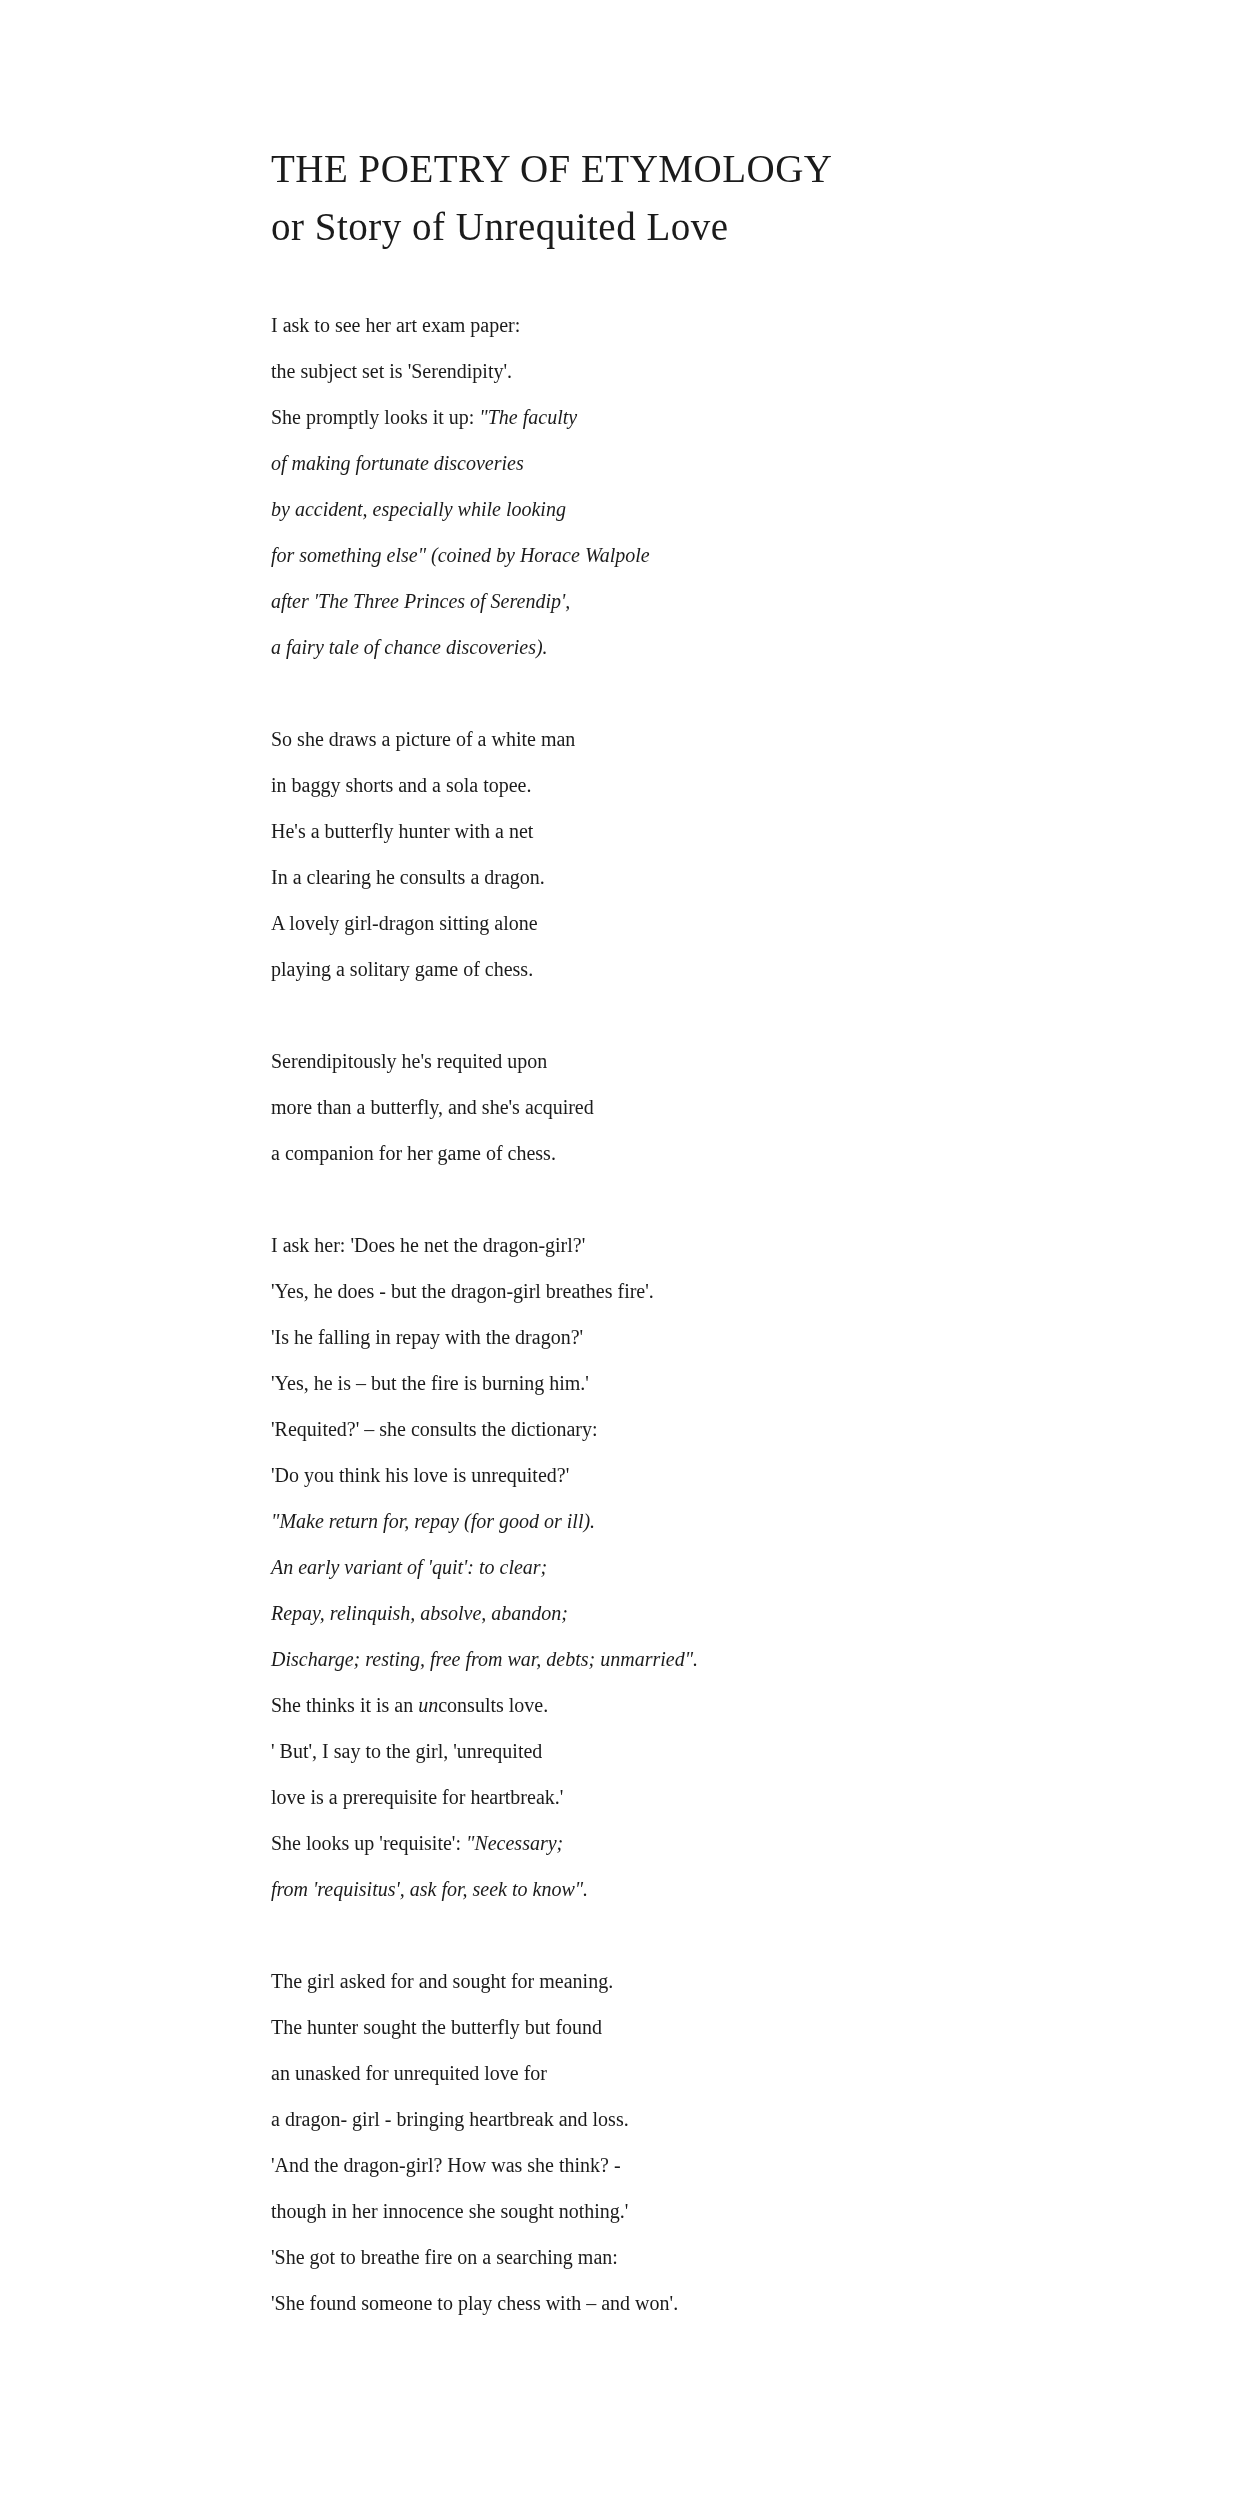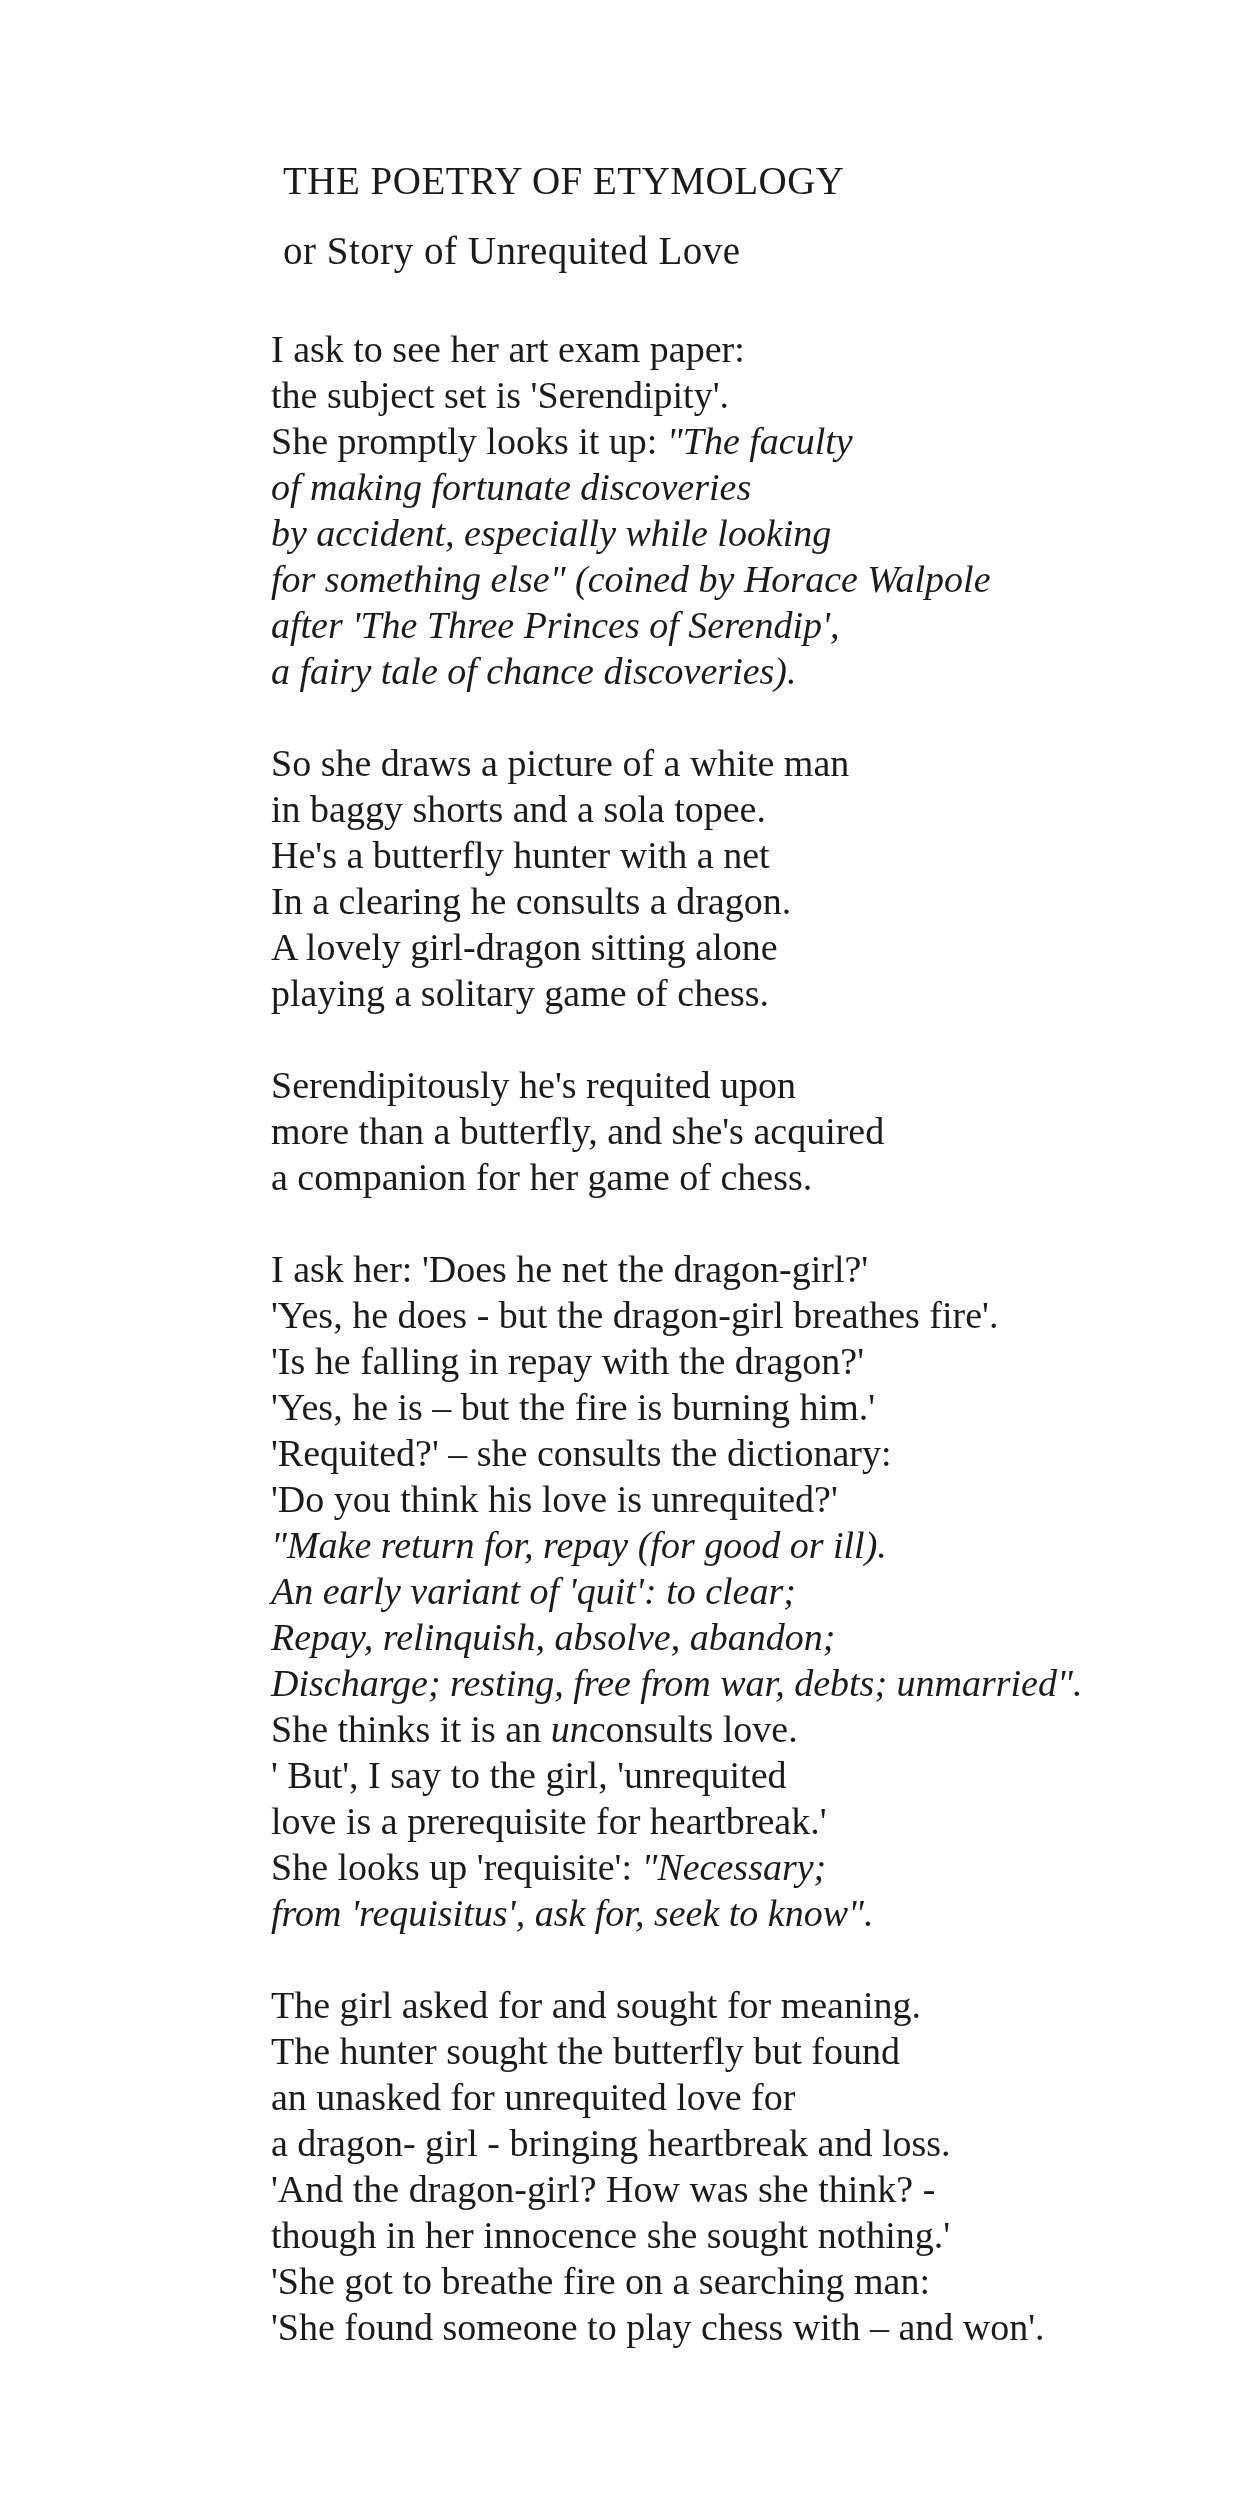--- a/index.html
+++ b/index.html
@@ -22,29 +22,29 @@
     color: #1b1b1b;
     font-family: "Liberation Serif", serif;
   }
   .title-block {
     margin: 0 0 0 0;
   }
   .title-line {
     font-size: 39px;
     line-height: 58px;
     font-weight: normal;
-    margin: 12px;
+    margin: 0;
     letter-spacing: 0.5px;
     white-space: nowrap;
   }
   .stanza {
     margin-top: 46px;
   }
   .line {
-    font-size: 38px;
+    font-size: 20px;
     line-height: 46px;
     white-space: nowrap;
   }
   .it {
     font-style: italic;
   }
 </style>
 </head>
 <body>
 

